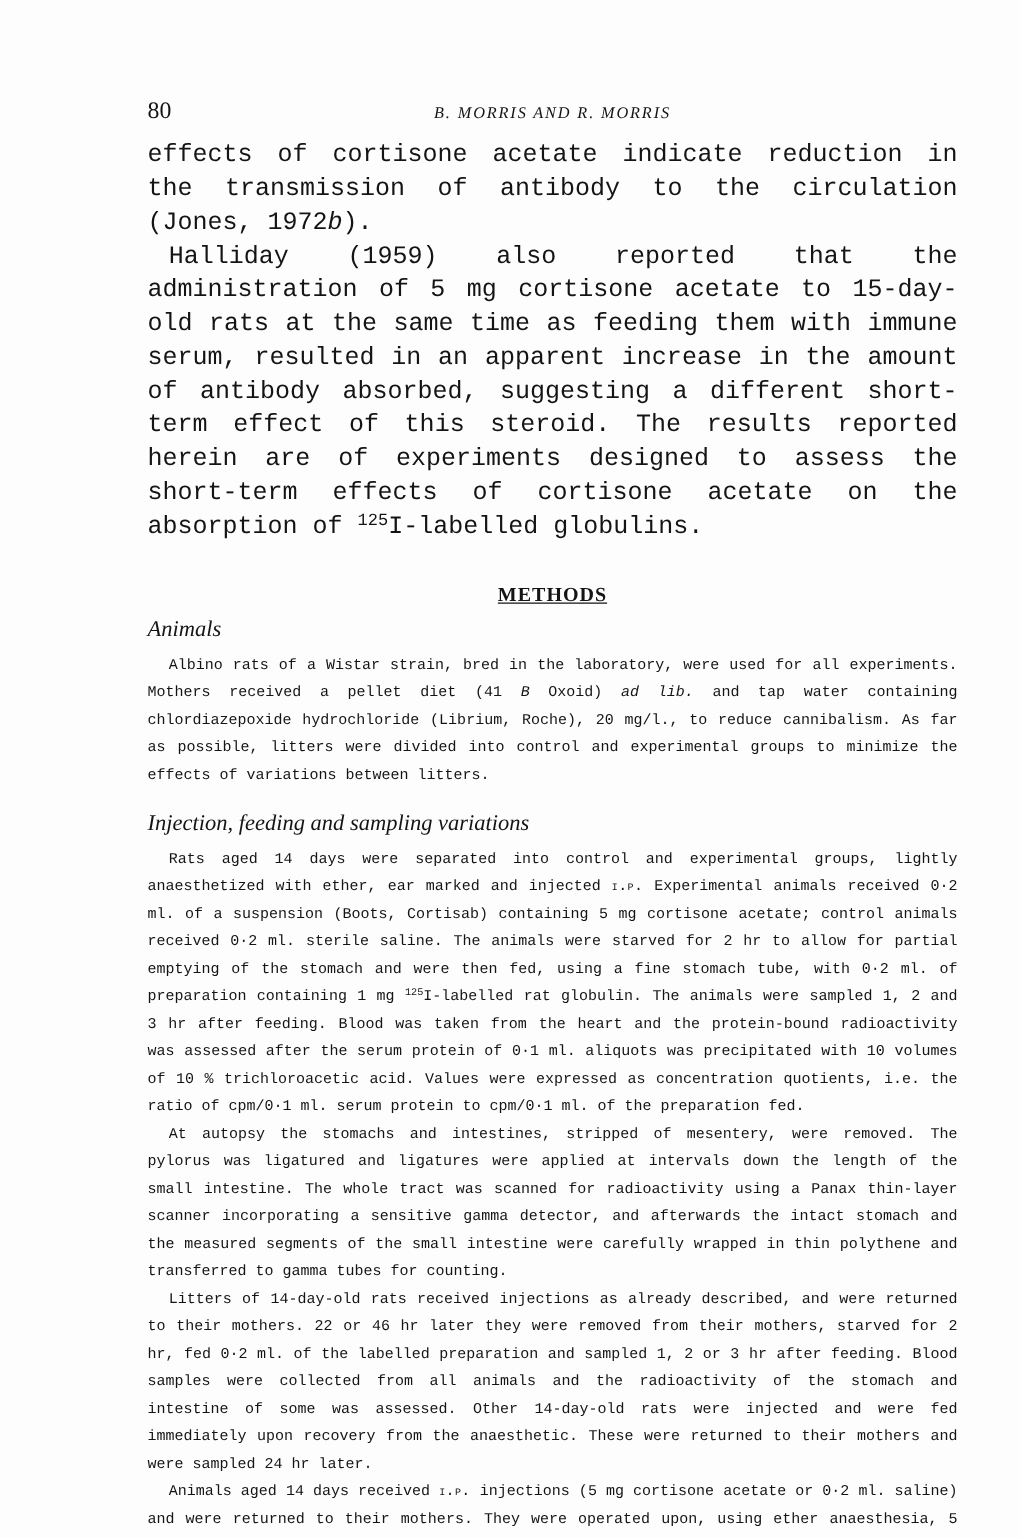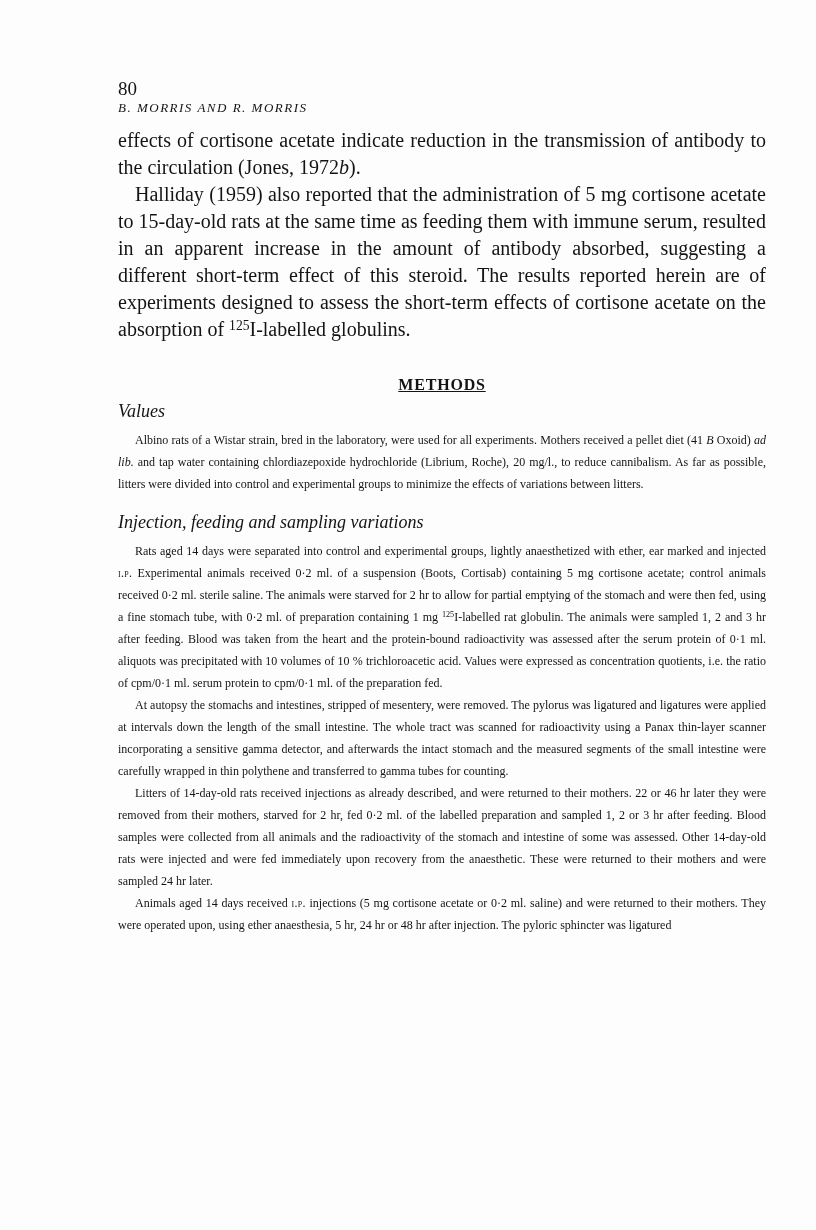--- a/index.html
+++ b/index.html
@@ -19,36 +19,35 @@
   .column {
     position: absolute;
     left: 118px;
     top: 78px;
     width: 648px;
   }
   .running-head {
     display: flex;
     align-items: baseline;
     margin-bottom: 11px;
-    flex-direction: column;
   }
   .page-num {
     width: 70px;
     font-size: 19px;
   }
   .spacer { display: inline-block; }
   .run-title {
     flex: 1;
     text-align: center;
     font-style: italic;
     font-size: 13px;
     letter-spacing: 1.5px;
     white-space: nowrap;
   }
-  p { margin: 0; }
+  p { margin: 0; font-family: Liberation Mono, monospace; }
   .body-lg {
     font-size: 20px;
     line-height: 27px;
     text-align: justify;
   }
   .body-sm {
     font-size: 12px;
     line-height: 22px;
     text-align: justify;
     margin-top: 6px;
@@ -94,21 +93,21 @@
       <span class="page-num">80</span>
       <span class="run-title">B. MORRIS AND R. MORRIS</span>
       <span class="page-num spacer"></span>
     </div>
 
     <p class="body-lg noindent">effects of cortisone acetate indicate reduction in the transmission of antibody to the circulation (Jones, 1972<em>b</em>).</p>
     <p class="body-lg indent">Halliday (1959) also reported that the administration of 5 mg cortisone acetate to 15-day-old rats at the same time as feeding them with immune serum, resulted in an apparent increase in the amount of antibody absorbed, suggesting a different short-term effect of this steroid. The results reported herein are of experiments designed to assess the short-term effects of cortisone acetate on the absorption of <sup>125</sup>I-labelled globulins.</p>
 
     <h2 class="methods-head">METHODS</h2>
 
-    <h3 class="sec-head">Values</h3>
+    <h3 class="sec-head">Animals</h3>
     <p class="body-sm indent">Albino rats of a Wistar strain, bred in the laboratory, were used for all experiments. Mothers received a pellet diet (41 <em>B</em> Oxoid) <em>ad lib.</em> and tap water containing chlordiazepoxide hydrochloride (Librium, Roche), 20 mg/l., to reduce cannibalism. As far as possible, litters were divided into control and experimental groups to minimize the effects of variations between litters.</p>
 
     <h3 class="sec-head gap">Injection, feeding and sampling variations</h3>
     <p class="body-sm indent">Rats aged 14 days were separated into control and experimental groups, lightly anaesthetized with ether, ear marked and injected <span class="sc">i.p.</span> Experimental animals received 0·2 ml. of a suspension (Boots, Cortisab) containing 5 mg cortisone acetate; control animals received 0·2 ml. sterile saline. The animals were starved for 2 hr to allow for partial emptying of the stomach and were then fed, using a fine stomach tube, with 0·2 ml. of preparation containing 1 mg <sup>125</sup>I-labelled rat globulin. The animals were sampled 1, 2 and 3 hr after feeding. Blood was taken from the heart and the protein-bound radioactivity was assessed after the serum protein of 0·1 ml. aliquots was precipitated with 10 volumes of 10 % trichloroacetic acid. Values were expressed as concentration quotients, i.e. the ratio of cpm/0·1 ml. serum protein to cpm/0·1 ml. of the preparation fed.</p>
     <p class="body-sm indent">At autopsy the stomachs and intestines, stripped of mesentery, were removed. The pylorus was ligatured and ligatures were applied at intervals down the length of the small intestine. The whole tract was scanned for radioactivity using a Panax thin-layer scanner incorporating a sensitive gamma detector, and afterwards the intact stomach and the measured segments of the small intestine were carefully wrapped in thin polythene and transferred to gamma tubes for counting.</p>
     <p class="body-sm indent">Litters of 14-day-old rats received injections as already described, and were returned to their mothers. 22 or 46 hr later they were removed from their mothers, starved for 2 hr, fed 0·2 ml. of the labelled preparation and sampled 1, 2 or 3 hr after feeding. Blood samples were collected from all animals and the radioactivity of the stomach and intestine of some was assessed. Other 14-day-old rats were injected and were fed immediately upon recovery from the anaesthetic. These were returned to their mothers and were sampled 24 hr later.</p>
 
     <p class="body-sm indent">Animals aged 14 days received <span class="sc">i.p.</span> injections (5 mg cortisone acetate or 0·2 ml. saline) and were returned to their mothers. They were operated upon, using ether anaesthesia, 5 hr, 24 hr or 48 hr after injection. The pyloric sphincter was ligatured</p>
 
   </div>

